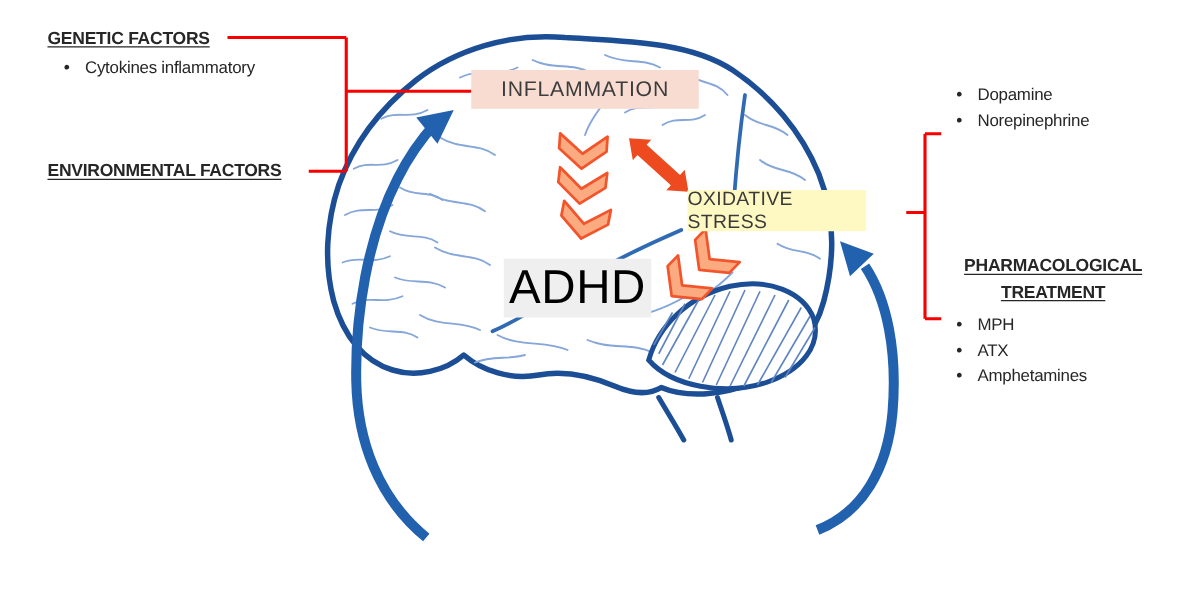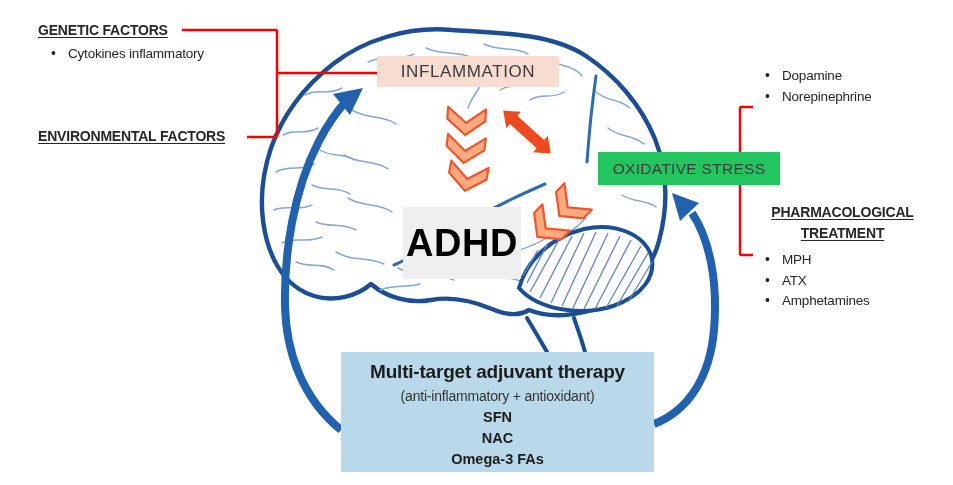--- a/index.html
+++ b/index.html
@@ -24,24 +24,24 @@
   ul.bullets li::before{content:"\2022";position:absolute;left:13px;top:-1px;font-size:14px;}
   .left-panel ul.bullets{margin-top:7px;}
   .left-panel li + li{margin-top:16px;}
   .right-panel ul.bullets li{padding-left:28px;line-height:20.5px;}
   .right-panel ul.bullets li::before{left:11px;}
 
   
   .node{position:absolute;display:flex;align-items:center;justify-content:center;}
   .node-inflammation{left:377px;top:56px;width:182px;height:31px;background:#f8dcd1;
     font-size:17px;letter-spacing:0.6px;color:#3c3c3c;}
-  .node-oxidative{left:550px;top:152px;width:182px;height:33px;background:#22c55e;
-    font-size:15.5px;letter-spacing:0.3px;color:#3a3a3a;margin-left:48px;}
-  .node-adhd{left:403px;top:207px;width:118px;height:72px;background:#efefef;
-    font-size:38px;font-weight:bold;color:#000;letter-spacing:0.5px;}
+  .node-oxidative{left:550px;top:152px;width:143px;height:33px;background:#fef9c3;
+    font-size:15.5px;letter-spacing:0.3px;color:#3a3a3a;}
+  .node-adhd{left:403px;top:207px;width:118px;height:47px;background:#efefef;
+    font-size:38px;font-weight:normal;color:#000;letter-spacing:0.5px;}
   .therapy{
     position:absolute;left:341px;top:352px;width:313px;height:120px;background:#b9d9ea;
     display:flex;flex-direction:column;align-items:center;padding-top:7px;box-sizing:border-box;
     color:#1c1c1c;text-align:center;
   }
   .therapy .t-title{font-size:19px;font-weight:bold;line-height:26px;letter-spacing:-0.2px;}
   .therapy .t-sub{font-size:14px;line-height:22px;letter-spacing:-0.2px;color:#333;}
   .therapy .t-item{font-size:14.5px;font-weight:bold;line-height:21px;}
 </style>
 </head>
@@ -179,21 +179,14 @@
         <li>ATX</li>
         <li>Amphetamines</li>
       </ul>
     </div>
   </div>
 
   <div class="node node-inflammation">INFLAMMATION</div>
   <div class="node node-oxidative">OXIDATIVE STRESS</div>
   <div class="node node-adhd">ADHD</div>
 
-  <div class="therapy">
-    <div class="t-title">Multi-target adjuvant therapy</div>
-    <div class="t-sub">(anti-inflammatory + antioxidant)</div>
-    <div class="t-item">SFN</div>
-    <div class="t-item">NAC</div>
-    <div class="t-item">Omega-3 FAs</div>
-  </div>
 
 </div>
 
 </body></html>

